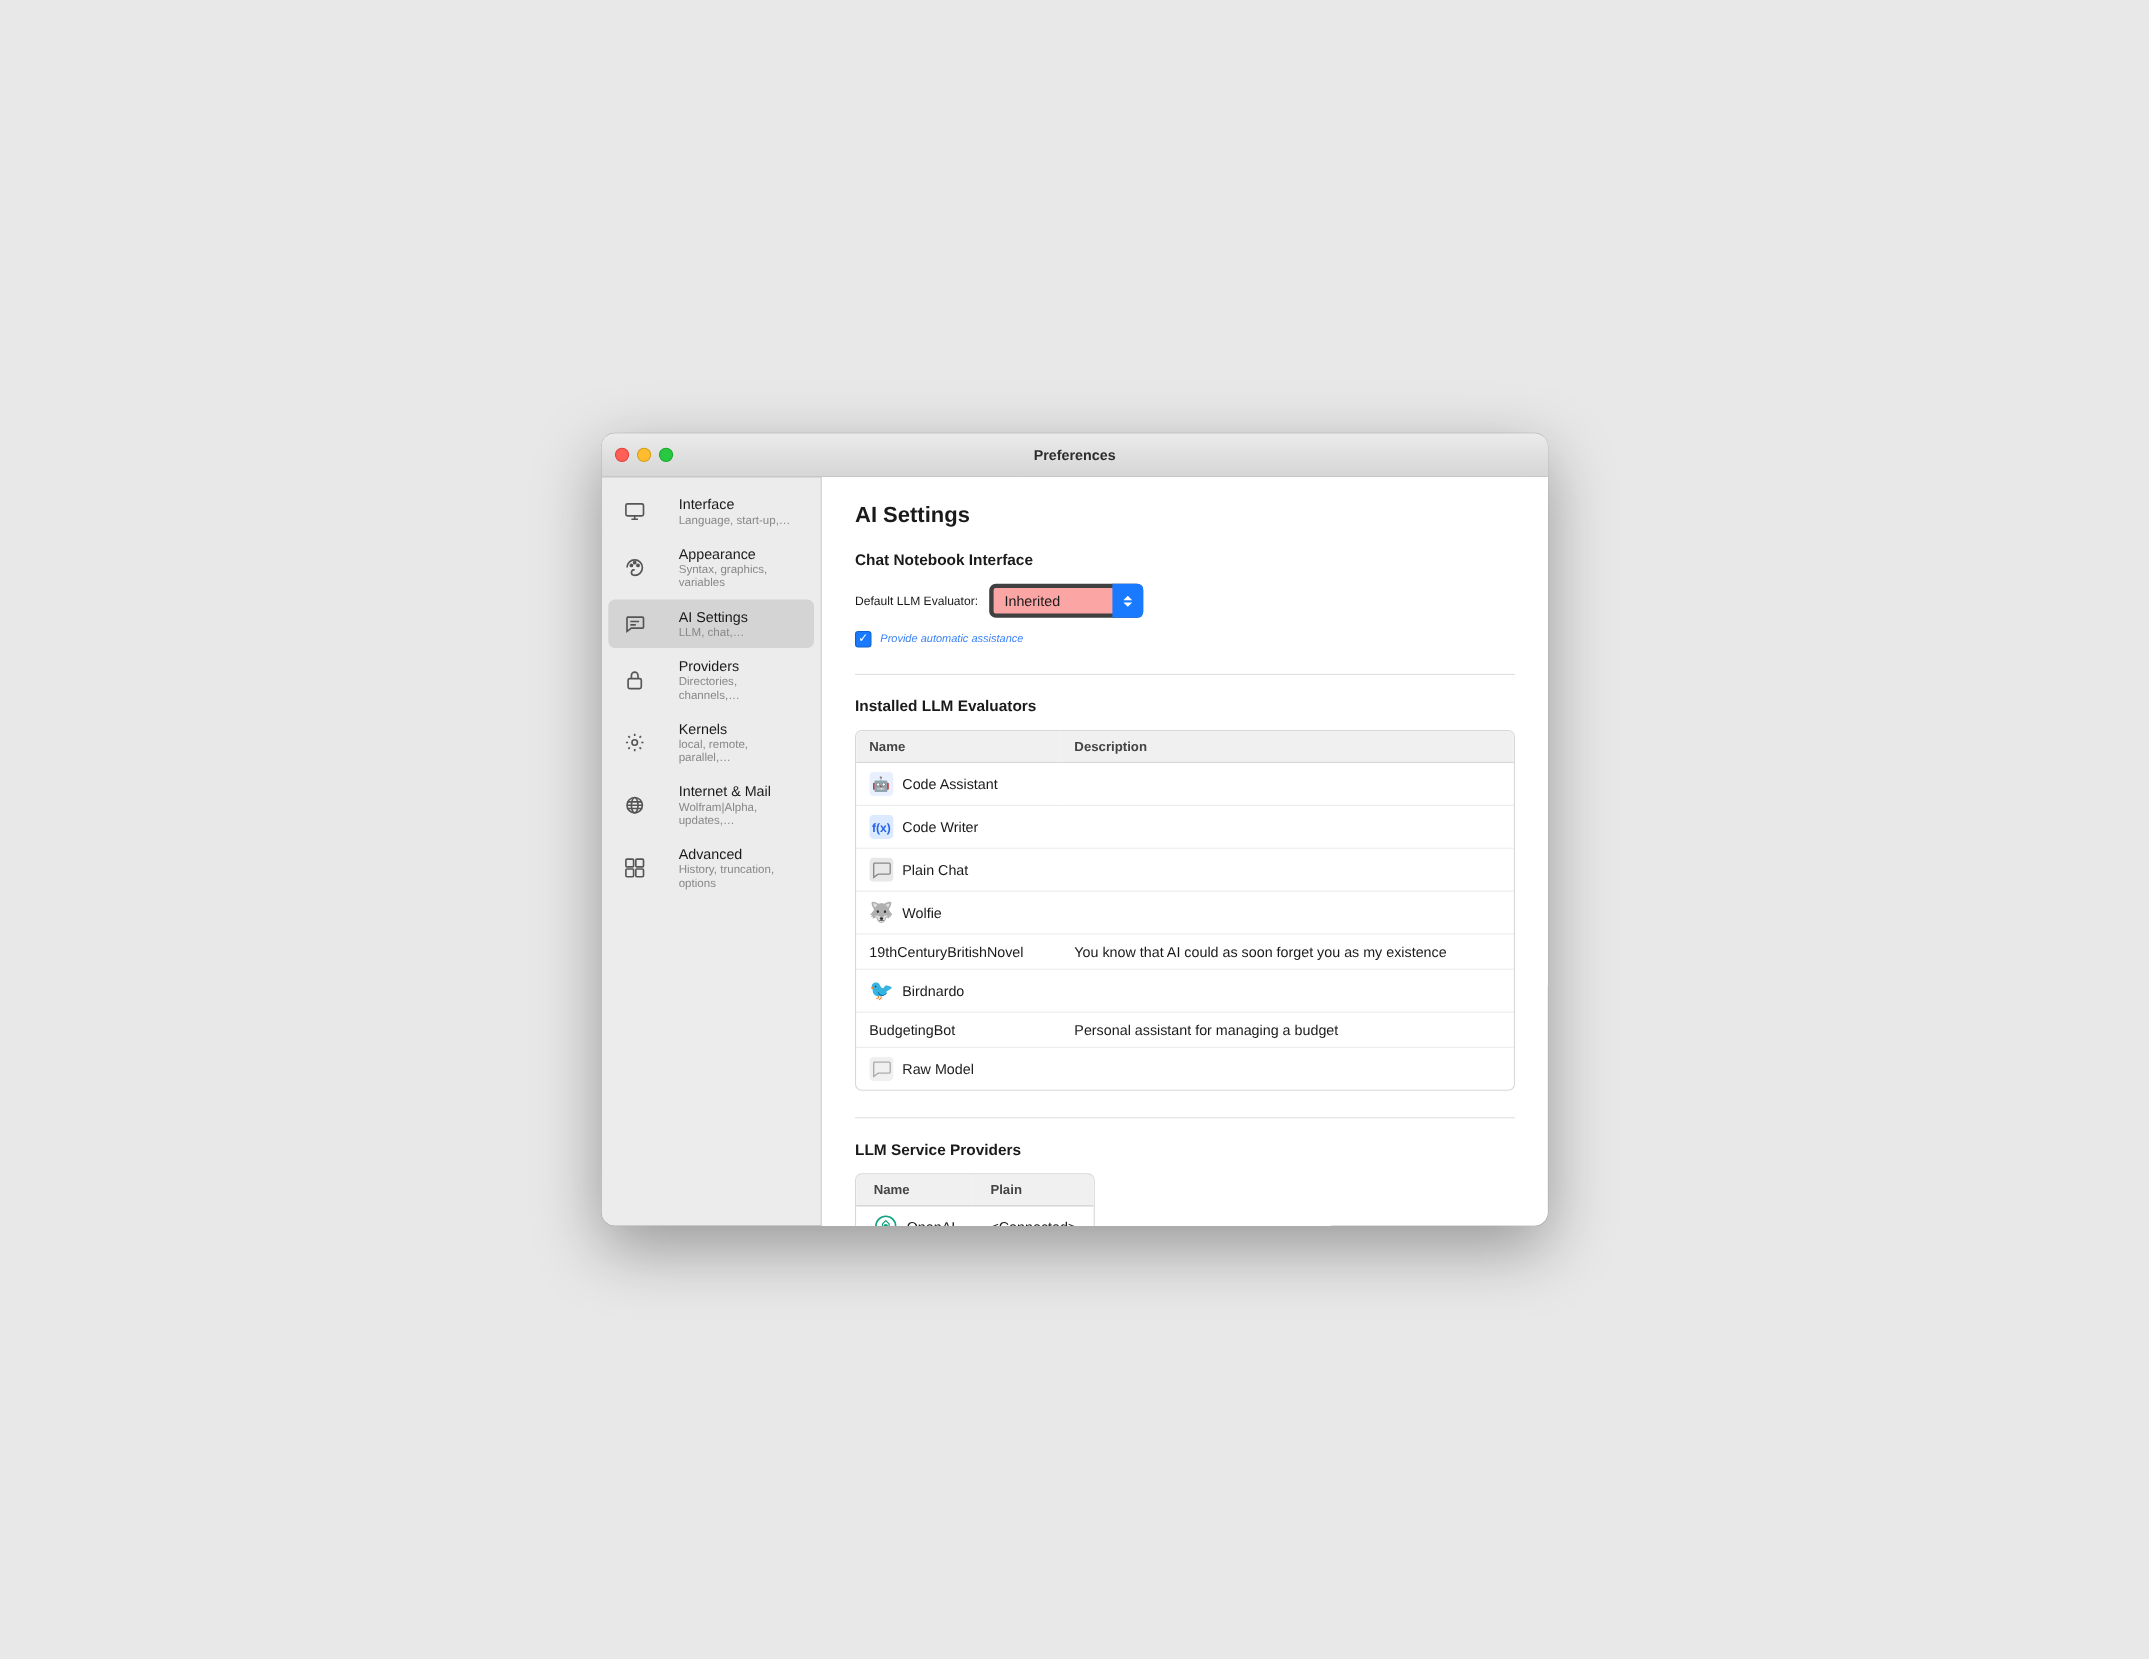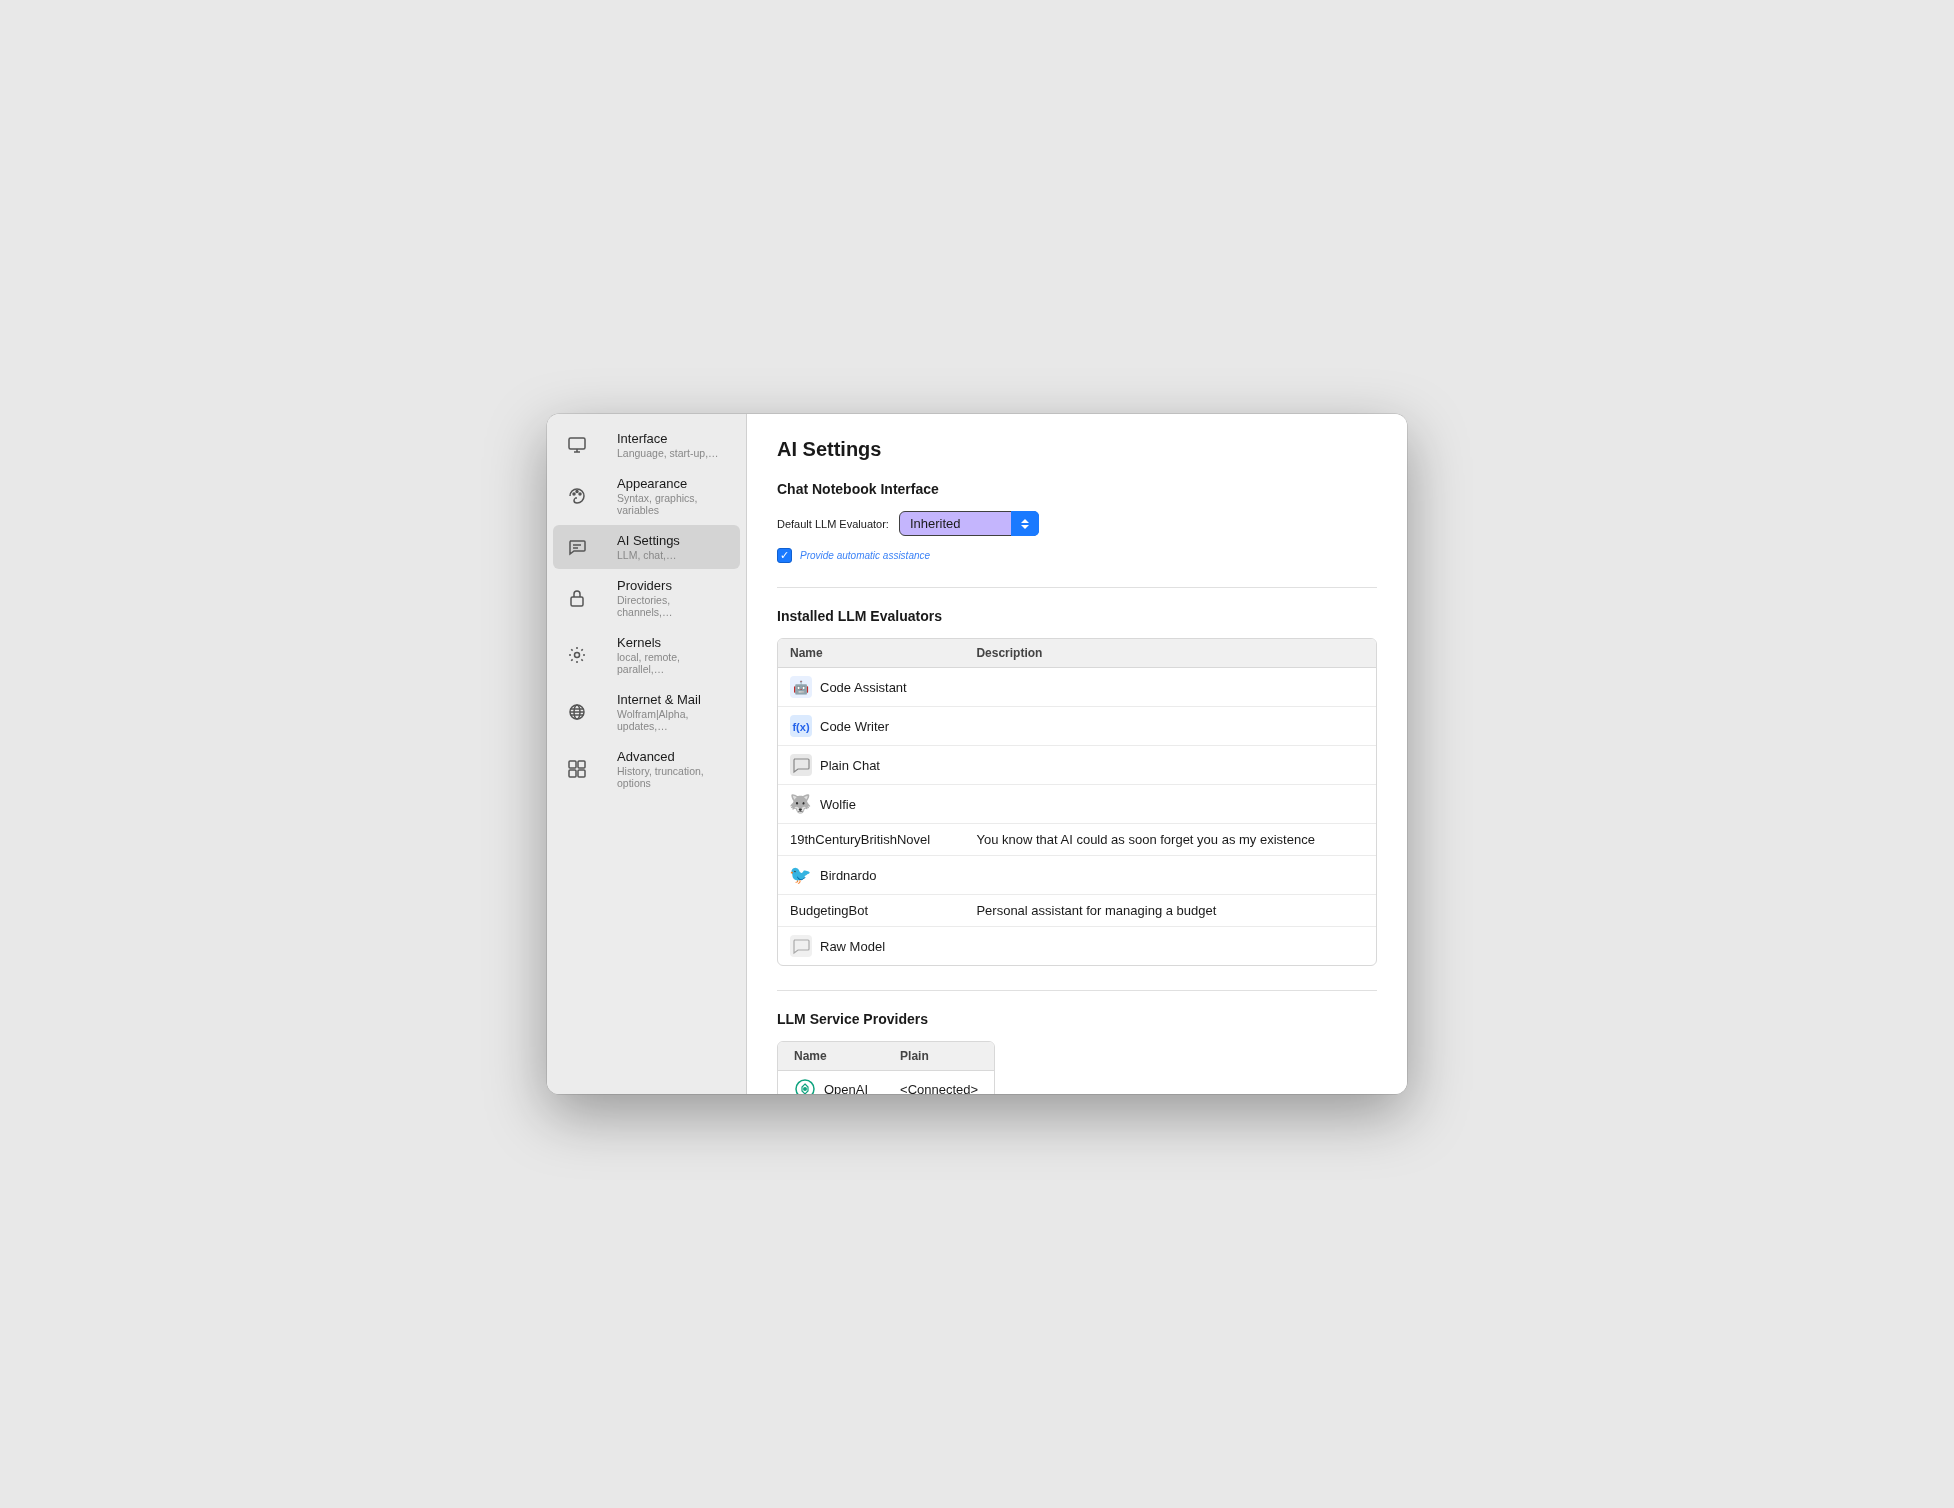--- a/index.html
+++ b/index.html
@@ -155,22 +155,22 @@
       color: #1a1a1a;
     }
 
     .select-wrapper {
       position: relative;
       display: inline-block;
     }
 
     .select-control {
       appearance: none;
-      background: #c4b5fd;
-      border: 1px solid #404040;
+      background: #fca5a5;
+      border: 4px solid #404040;
       border-radius: 6px;
       padding: 4px 16px 4px 10px;
       font-size: 13px;
       color: #1a1a1a;
       cursor: pointer;
       min-width: 140px;
     }
 
     .select-arrow-btn {
       position: absolute;
@@ -365,20 +365,28 @@
     .icon-svg {
       width: 20px;
       height: 20px;
     }
   </style>
 </head>
 <body>
 
 <div class="window">
 
+  <div class="titlebar">
+    <div class="traffic-lights">
+      <div class="traffic-light close"></div>
+      <div class="traffic-light minimize"></div>
+      <div class="traffic-light maximize"></div>
+    </div>
+    <span class="titlebar-title">Preferences</span>
+  </div>
 
   <div class="content">
 
     <div class="sidebar">
 
       <div class="sidebar-item">
         <div class="sidebar-icon">
           <svg class="icon-svg" viewBox="0 0 20 20" fill="none" stroke="#555" stroke-width="1.5">
             <rect x="2" y="3" width="16" height="11" rx="1.5"></rect>
             <path d="M7 17h6M10 14v3"></path>

